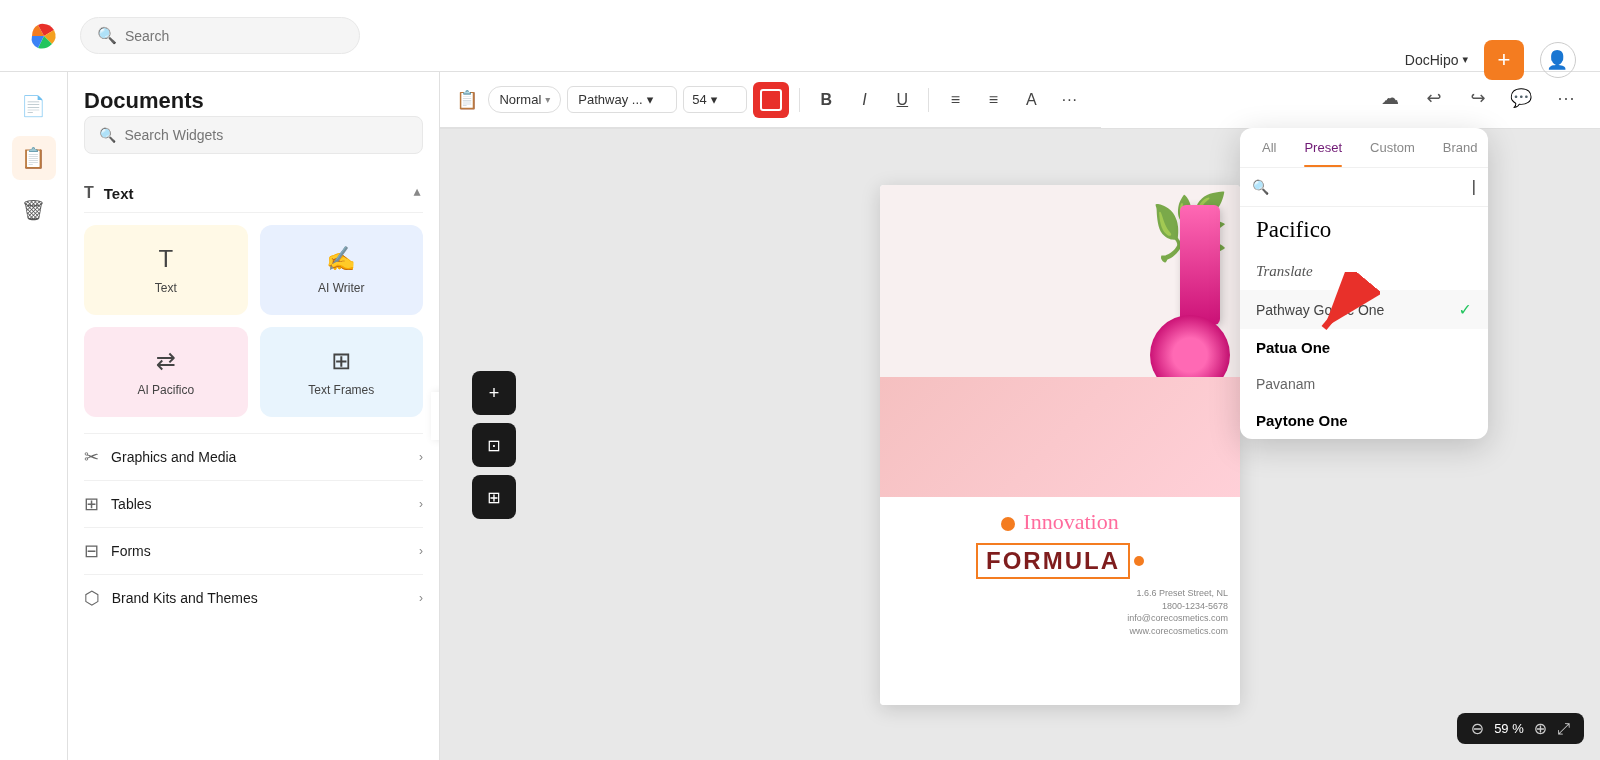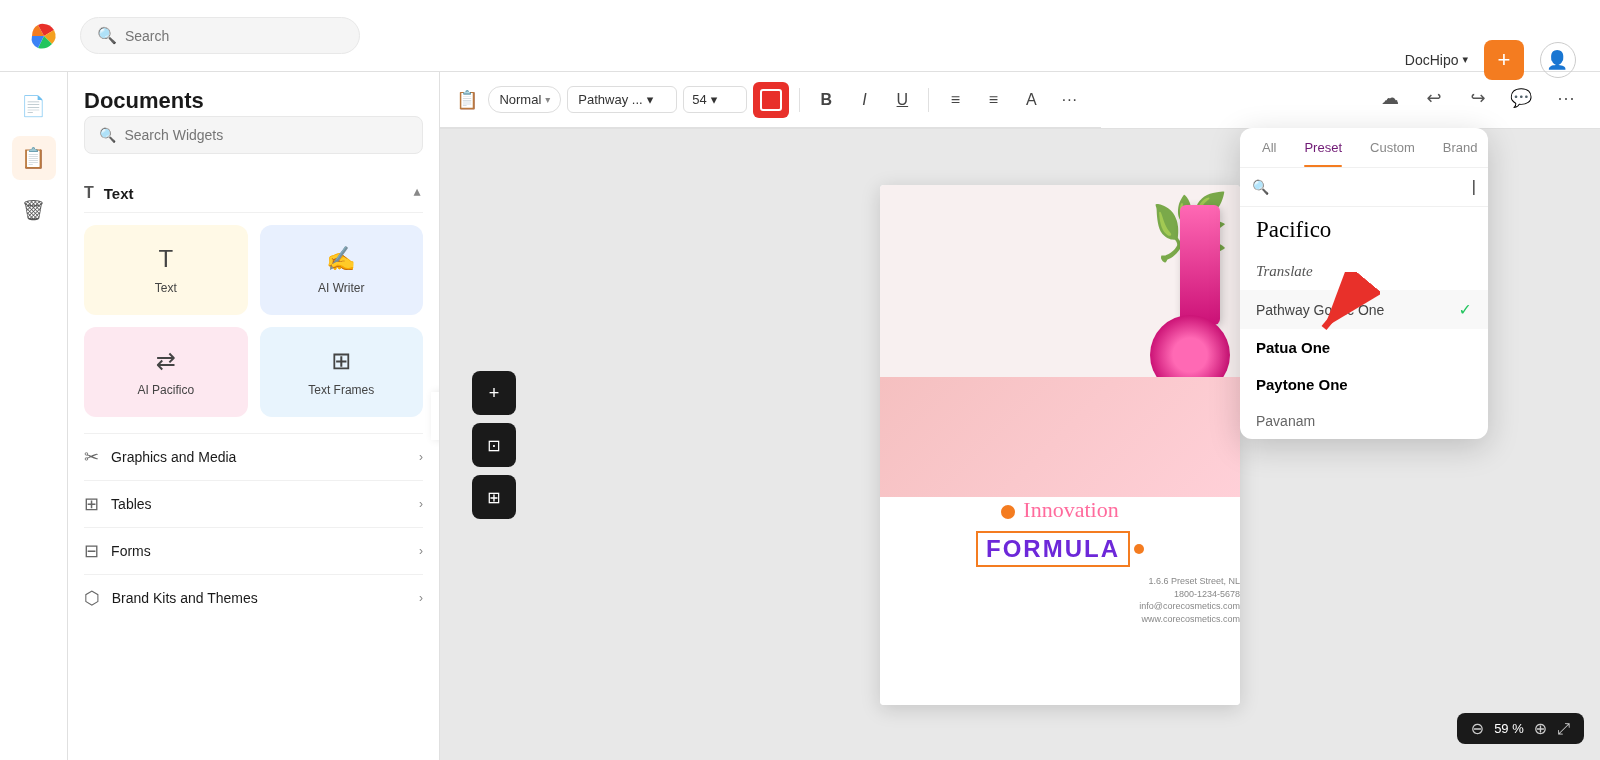--- a/index.html
+++ b/index.html
@@ -216,27 +216,27 @@
       z-index: 300;
       pointer-events: none;
     }
 
     
     .poster-canvas {
       width: 360px; height: 520px; background: #fff; border-radius: 4px;
       box-shadow: 0 4px 20px rgba(0,0,0,0.15); overflow: hidden; position: relative;
     }
     .poster-top { height: 60%; background: #f8f0f0; position: relative; overflow: hidden; }
-    .poster-bottom { height: 40%; background: #fff; position: relative; }
+    .poster-bottom { height: 40%; background: #fff; position: relative; padding: 12px; }
     .poster-text-innovation {
       font-family: cursive; font-size: 22px; color: #ff6b9d;
       text-align: center; margin-bottom: 4px;
     }
     .poster-text-formula {
-      font-size: 24px; font-weight: 900; color: #6d28d9; text-align: center;
+      font-size: 24px; font-weight: 900; color: #7f1d1d; text-align: center;
       border: 2px solid #f47c20; padding: 2px 8px; letter-spacing: 2px;
     }
     .poster-small-text { font-size: 9px; color: #888; text-align: right; margin-top: 8px; line-height: 1.4; }
 
     
     .zoom-bar {
       position: absolute; bottom: 16px; right: 16px;
       background: #1a1a1a; border-radius: 8px; padding: 6px 14px;
       display: flex; align-items: center; gap: 10px; color: #fff; font-size: 13px;
     }
@@ -437,24 +437,24 @@
             <span class="font-parisienne">Translate</span>
           </div>
           <div class="font-item selected">
             <span class="font-pathway">Pathway Gothic One</span>
             <span class="check-mark">✓</span>
           </div>
           <div class="font-item">
             <span class="font-patua">Patua One</span>
           </div>
           <div class="font-item">
+            <span class="font-pavanam">Pavanam</span>
+          </div>
+          <div class="font-item">
             <span class="font-paytone">Paytone One</span>
-          </div>
-          <div class="font-item">
-            <span class="font-pavanam">Pavanam</span>
           </div>
         </div>
       </div>
     </div>
 
     <svg class="red-arrow" viewBox="0 0 100 100" xmlns="http://www.w3.org/2000/svg">
       <defs>
         <marker id="arrowhead" markerWidth="10" markerHeight="7" refX="10" refY="3.5" orient="auto">
           <polygon points="0 0, 10 3.5, 0 7" fill="#e8302a"></polygon>
         </marker>

